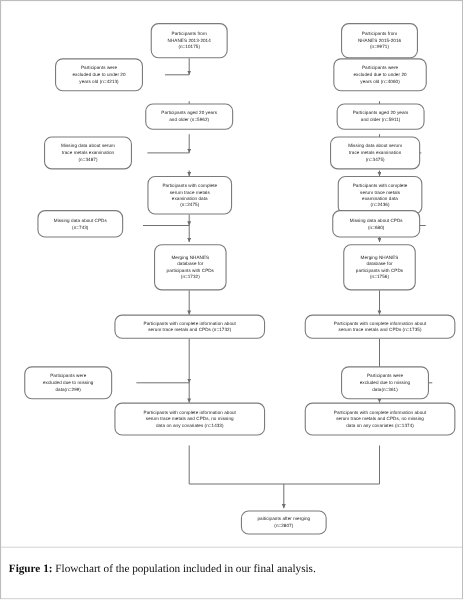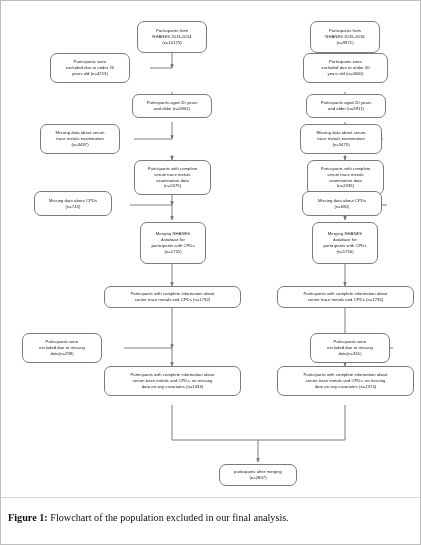--- a/index.html
+++ b/index.html
@@ -255,18 +255,18 @@
 
     <div class="node" style="left:219px; top:464px; width:78px; height:22px;">
       <span>paiticipants after merging
 (n=2807)</span>
     </div>
 
   </div>
 
   <div class="caption-band">
     <div class="caption-text">
-      <b>Figure 1:</b><span> Flowchart of the population excluded in our final analysis.</span>
+      <b>Figure 1:</b><span> Flowchart of the population included in our final analysis.</span>
     </div>
   </div>
 
   <div class="frame"></div>
 </div>
 
 </body></html>

